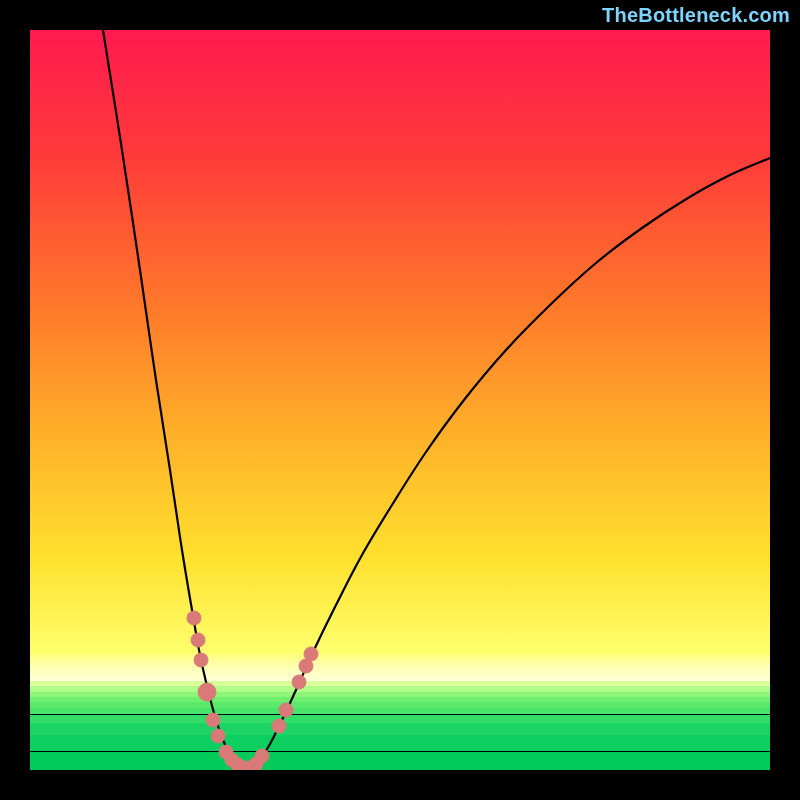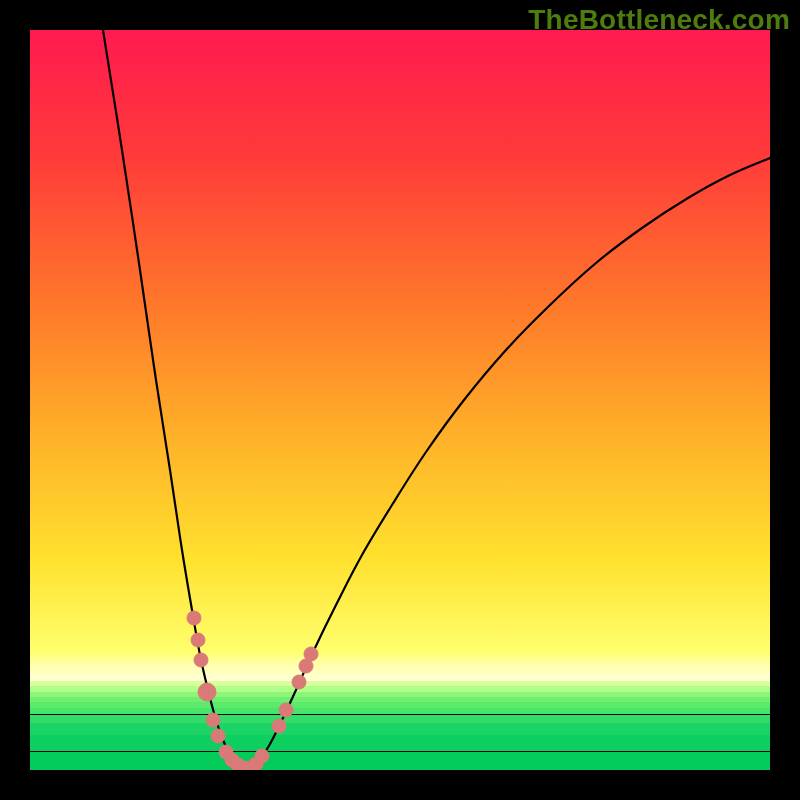--- a/index.html
+++ b/index.html
@@ -56,22 +56,22 @@
   }
   .gradient-band {
     position: absolute;
     left: 0;
     width: 100%;
   }
   .watermark {
     position: absolute;
     top: 4px;
     right: 10px;
-    color: #4d7c0f;
-    font-size: 28px;
+    color: #7dd3fc;
+    font-size: 20px;
     font-weight: 600;
     letter-spacing: 0.2px;
   }
   svg.curves {
     position: absolute;
     inset: 0;
   }
   .marker {
     fill: #da7a78;
     stroke: #da7a78;

